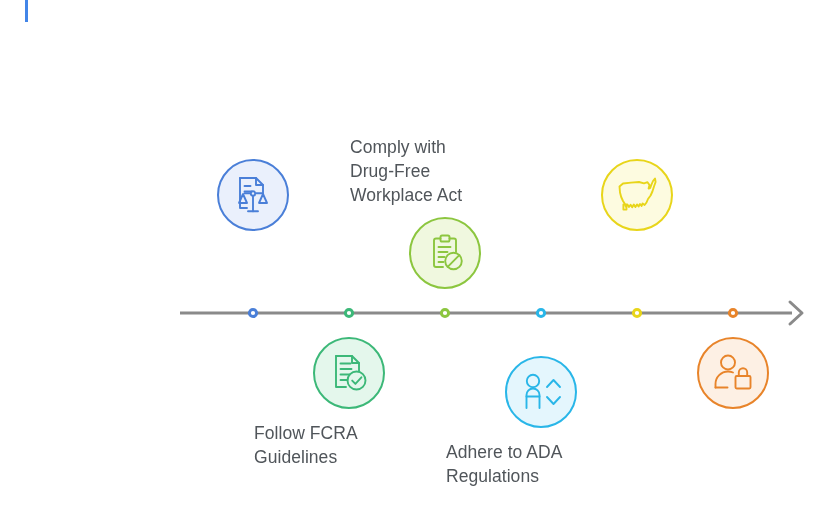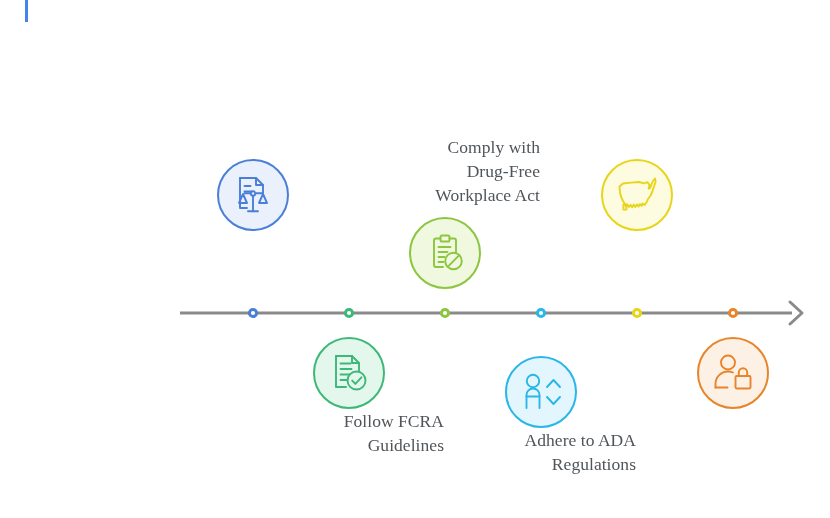--- a/index.html
+++ b/index.html
@@ -38,22 +38,21 @@
     width: 830px;
     height: 518px;
     pointer-events: none;
   }
 
   
   .node {
     position: absolute;
     width: 190px;
     margin-left: -95px;
-    text-align: right;
-    font-family: Liberation Serif, serif;
+    text-align: left;
   }
   .node-label {
     font-size: 17.5px;
     line-height: 24px;
     color: #50555a;
     letter-spacing: 0.05px;
     white-space: pre-line;
   }
   .node-circle {
     width: 72px;
@@ -68,21 +67,21 @@
   }
   .node-circle svg {
     display: block;
   }
 
   
   .node.top { }
   .node.top .node-label { margin-bottom: 10px; }
 
   
-  .node.bottom .node-label { }
+  .node.bottom .node-label { margin-top: 12px; }
 
   
 </style>
 </head>
 <body>
 
 <div id="canvas">
 
   <div id="accent-bar"></div>
 

